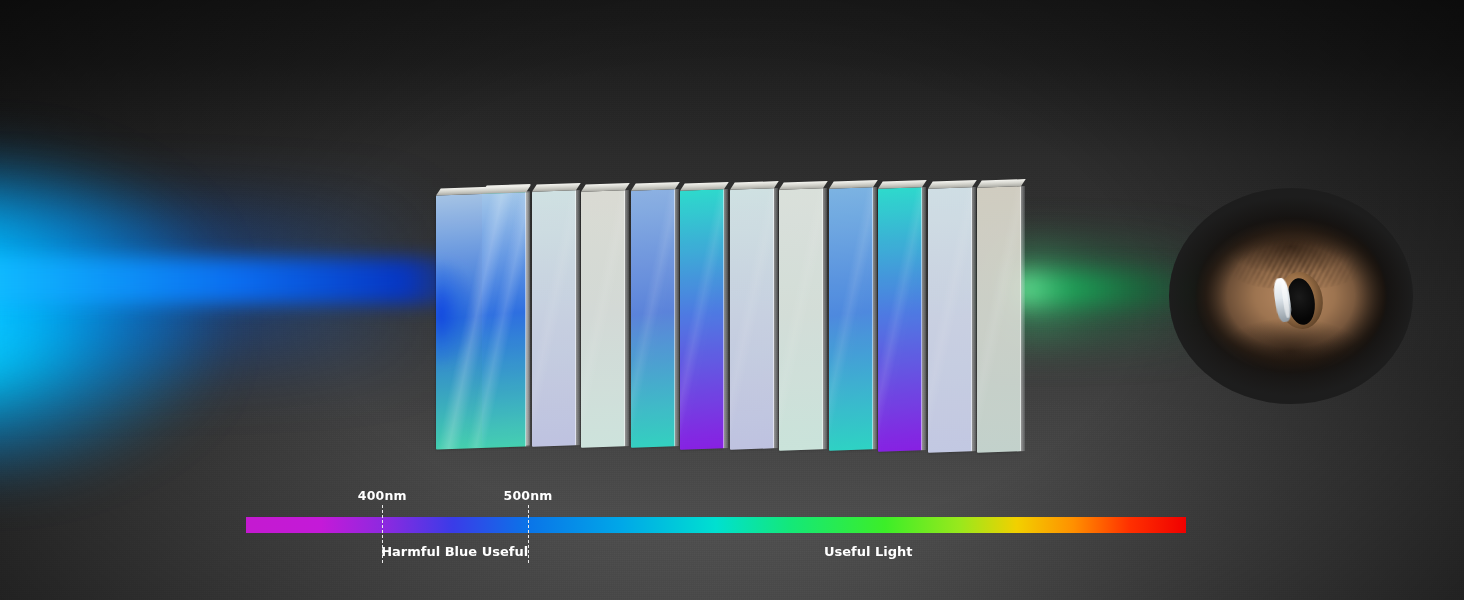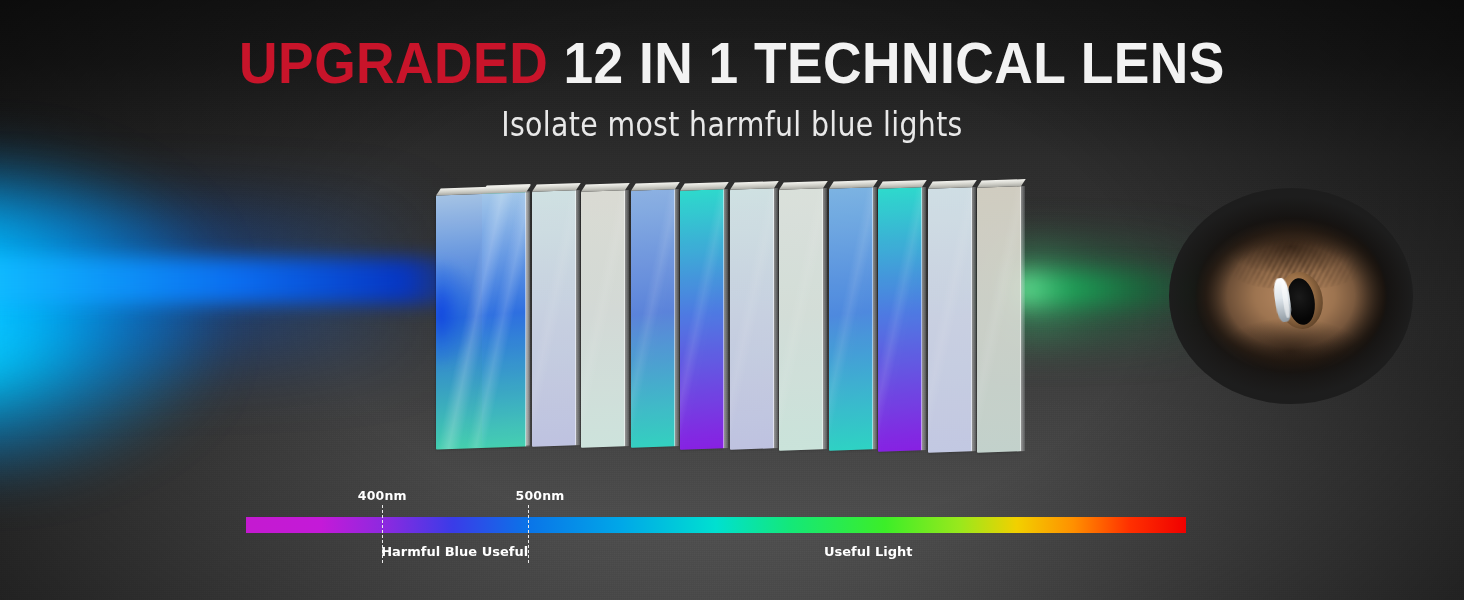--- a/index.html
+++ b/index.html
@@ -161,27 +161,20 @@
 
 <div id="stage">
 
   <div class="beam-blue-glow"></div>
   <div class="beam-blue-wide"></div>
   <div class="beam-blue-core"></div>
 
   <div class="beam-green-wide"></div>
   <div class="beam-green"></div>
 
-  <div class="head-wrap">
-    <div class="headline">
-      <span class="hl-red">UPGRADED</span>
-      <span class="hl-white">12 IN 1 TECHNICAL LENS</span>
-    </div>
-    <div class="subhead">Isolate most harmful blue lights</div>
-  </div>
 
   <div id="lens-stack">
       <div class="lens" style="left: 436px; top: 194px; width: 90px; height: 254px; transform: skewY(-2deg); z-index: 60;">
         <div class="face" style="background: linear-gradient(177deg, rgb(169, 200, 234) 0%, rgb(45, 111, 224) 48%, rgb(67, 214, 176) 100%); opacity: 0.97;">
           <div class="shine"></div>
           <div class="shine2"></div>
           <div style="position: absolute; left: -2px; top: 26%; width: 42%; height: 40%; background: radial-gradient(at 0% 50%, rgba(10, 60, 230, 0.95) 0%, rgba(20, 90, 230, 0.45) 45%, rgba(30, 110, 220, 0) 80%); filter: blur(5px);"></div>
         </div>
         <div class="topedge" style="top: -7px; height: 7px; transform: skewX(-34deg); transform-origin: left bottom;"></div>
         <div class="rightlip"></div>
@@ -274,20 +267,20 @@
     <div class="eye-catch"></div>
     <div class="eye-catch2"></div>
     <div class="eye-fade"></div>
   </div>
 
   <div id="spectrum">
     <div class="spec-bar" style="background: linear-gradient(90deg, rgb(196, 26, 208) 0%, rgb(196, 26, 216) 8%, rgb(138, 42, 224) 15%, rgb(58, 60, 232) 22%, rgb(10, 116, 232) 30%, rgb(0, 168, 232) 40%, rgb(0, 224, 208) 50%, rgb(20, 232, 120) 58%, rgb(60, 238, 40) 68%, rgb(154, 232, 28) 76%, rgb(242, 208, 0) 82%, rgb(255, 144, 0) 88%, rgb(255, 48, 0) 94%, rgb(240, 0, 0) 100%);"></div>
   <div class="tick" style="left: 14.5%; top: 17px; height: 58px;"></div>
       <div class="tick-label" style="left: 14.5%;">400nm</div>
       <div class="tick" style="left: 30%; top: 17px; height: 58px;"></div>
-      <div class="tick-label" style="left: 30%; margin-left: 12px;">500nm</div>
+      <div class="tick-label" style="left: 30%;">500nm</div>
       <div class="zone-label" style="left: 22.2%;">Harmful Blue Useful</div>
       <div class="zone-label" style="left: 66.2%;">Useful Light</div>
     </div>
 
   <div id="grain"></div>
   <div id="vignette"></div>
 </div>
 
 </body></html>

